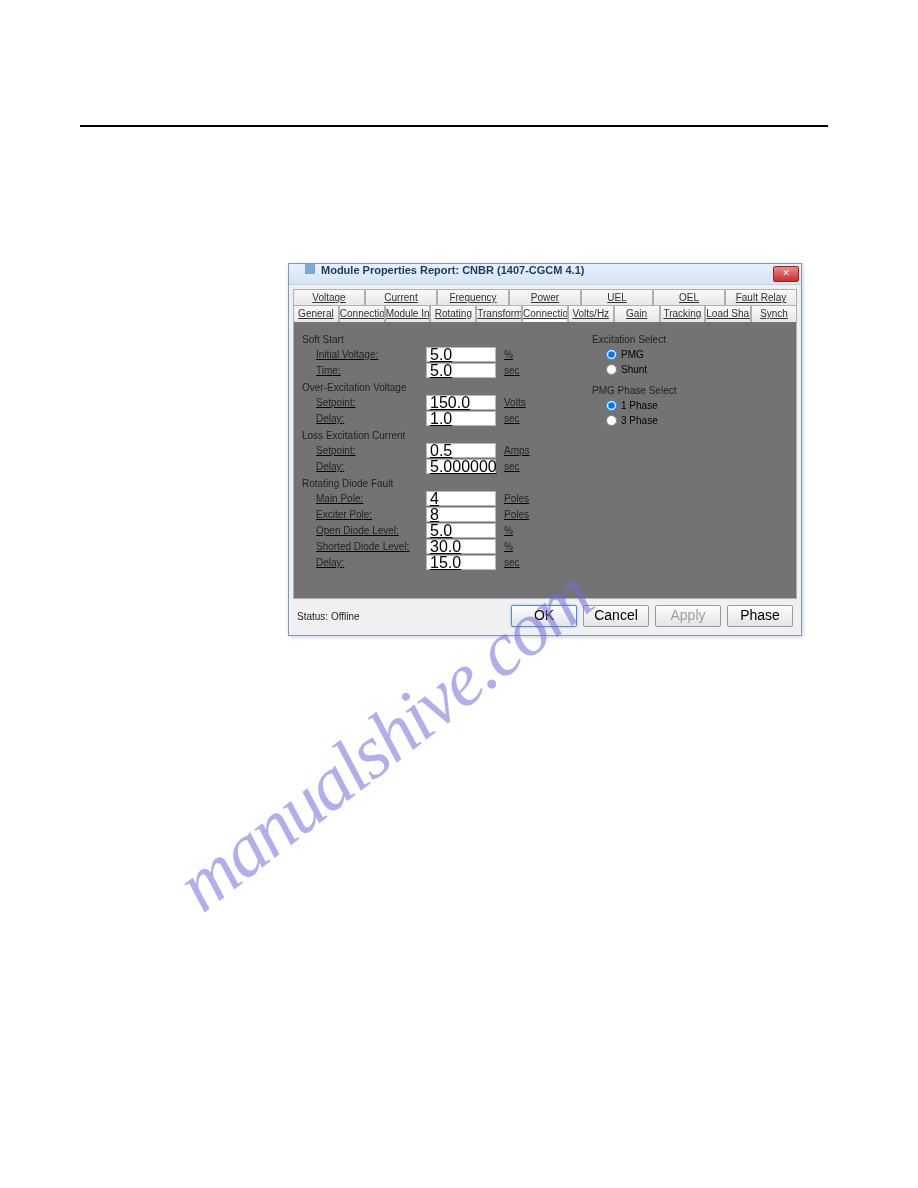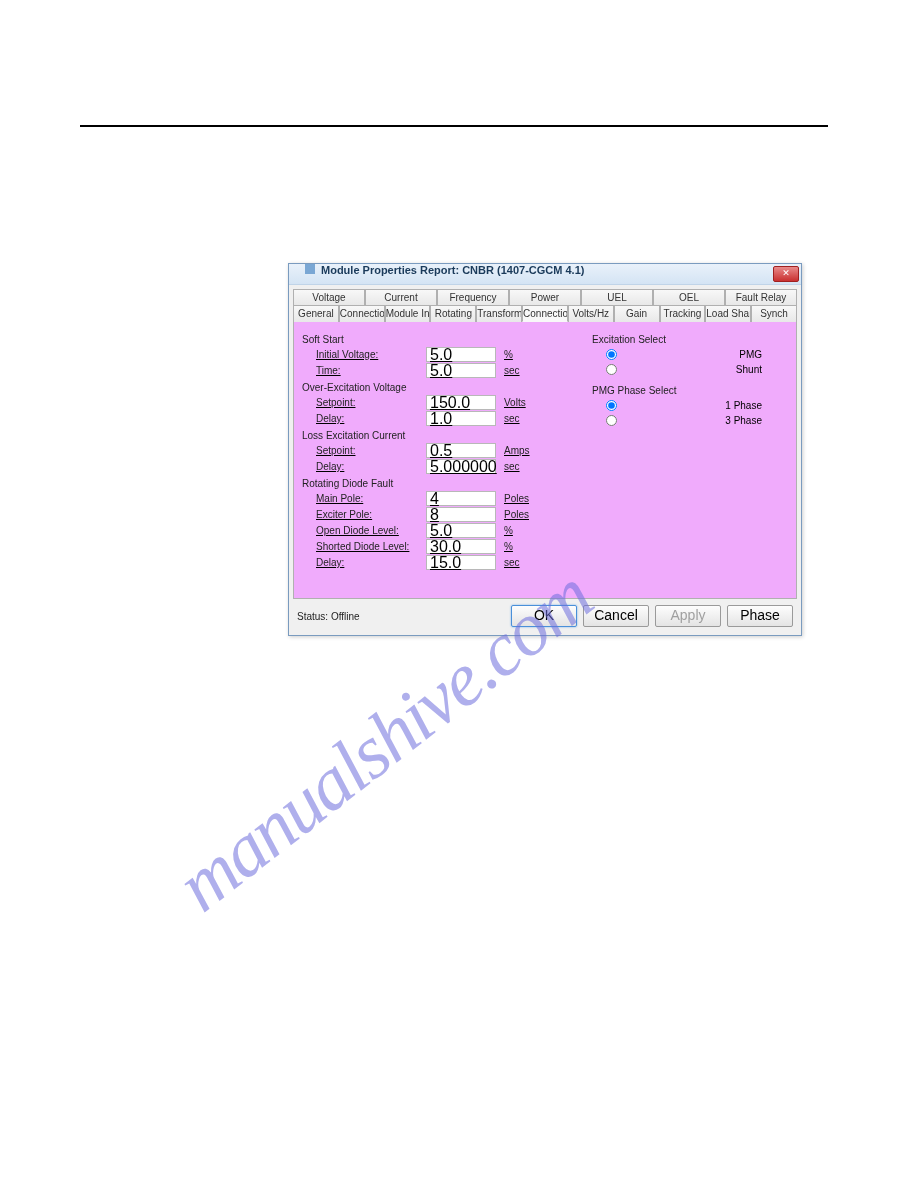--- a/index.html
+++ b/index.html
@@ -75,29 +75,30 @@
   text-align: center;
   font-size: 10px;
   padding: 2px 0;
   background: linear-gradient(#f8f8f8, #e8e8e8);
   border: 1px solid #b0b0b0;
   border-bottom: none;
   cursor: pointer;
   color: #333;
   white-space: nowrap;
   overflow: hidden;
+  text-decoration: underline;
 }
 .tab.active {
   background: #f8f8f8;
   border-bottom: 1px solid #f8f8f8;
   position: relative;
   z-index: 2;
 }
 .tab-body {
-  background: #f0abfc;
+  background: #737373;
   border: 1px solid #b0b0b0;
   border-top: none;
   padding: 8px 8px 8px 8px;
   min-height: 260px;
   position: relative;
 }
 .section-label {
   font-size: 10px;
   color: #222;
   margin: 4px 0 2px 0;
@@ -140,21 +141,20 @@
   margin-left: 20px;
 }
 .radio-group {
   margin: 2px 0 8px 14px;
 }
 .radio-row {
   display: flex;
   align-items: center;
   font-size: 10px;
   height: 15px;
-  justify-content: space-between;
 }
 .radio-row input {
   margin: 0 4px 0 0;
   width: 11px;
   height: 11px;
 }
 .footer {
   clear: both;
   padding: 6px 8px 8px 8px;
   display: flex;

